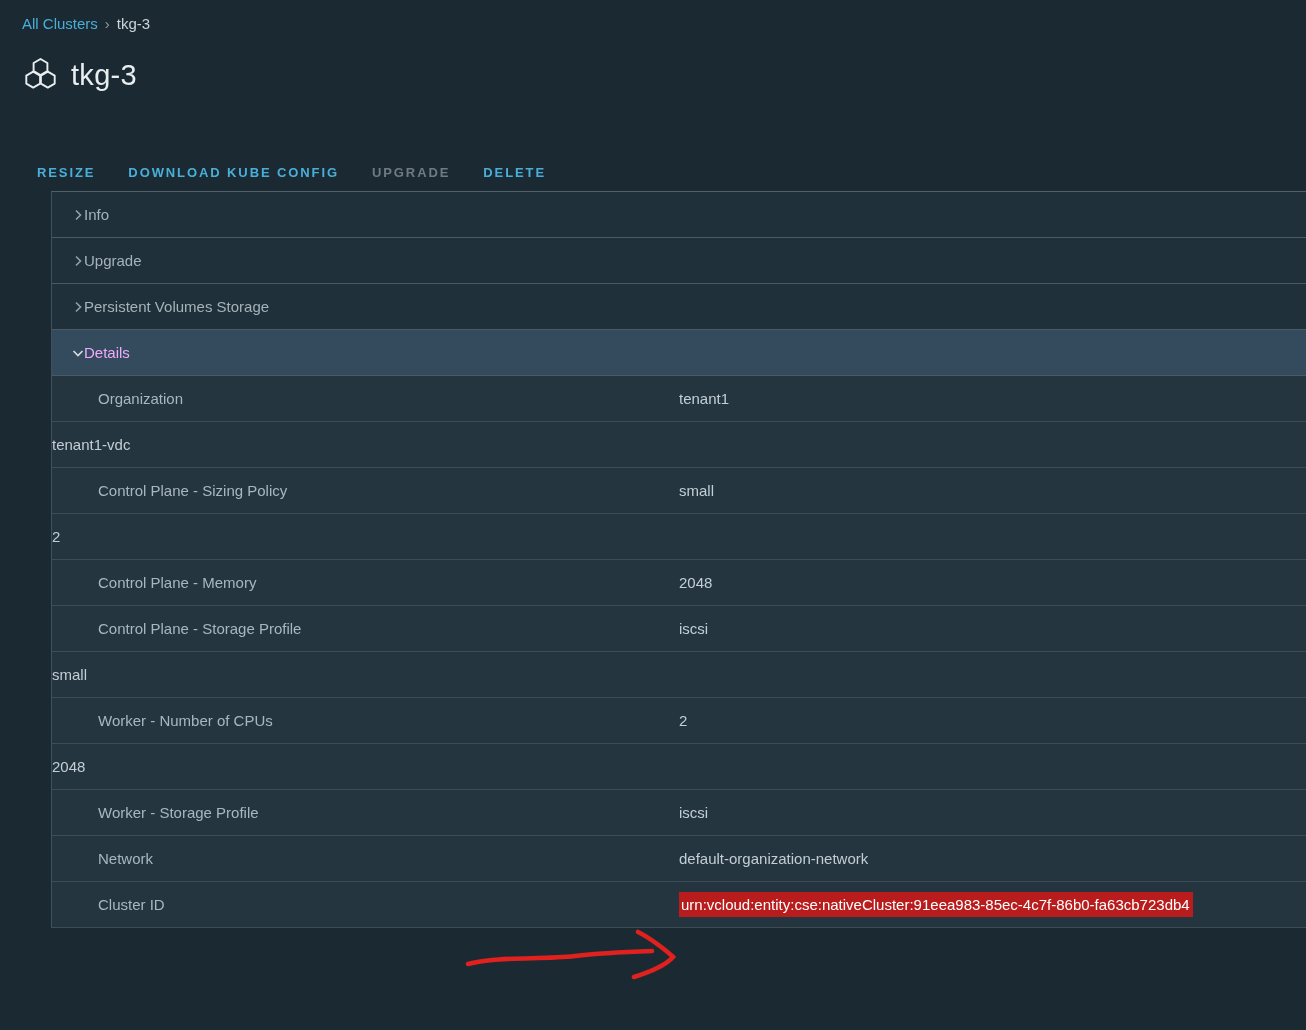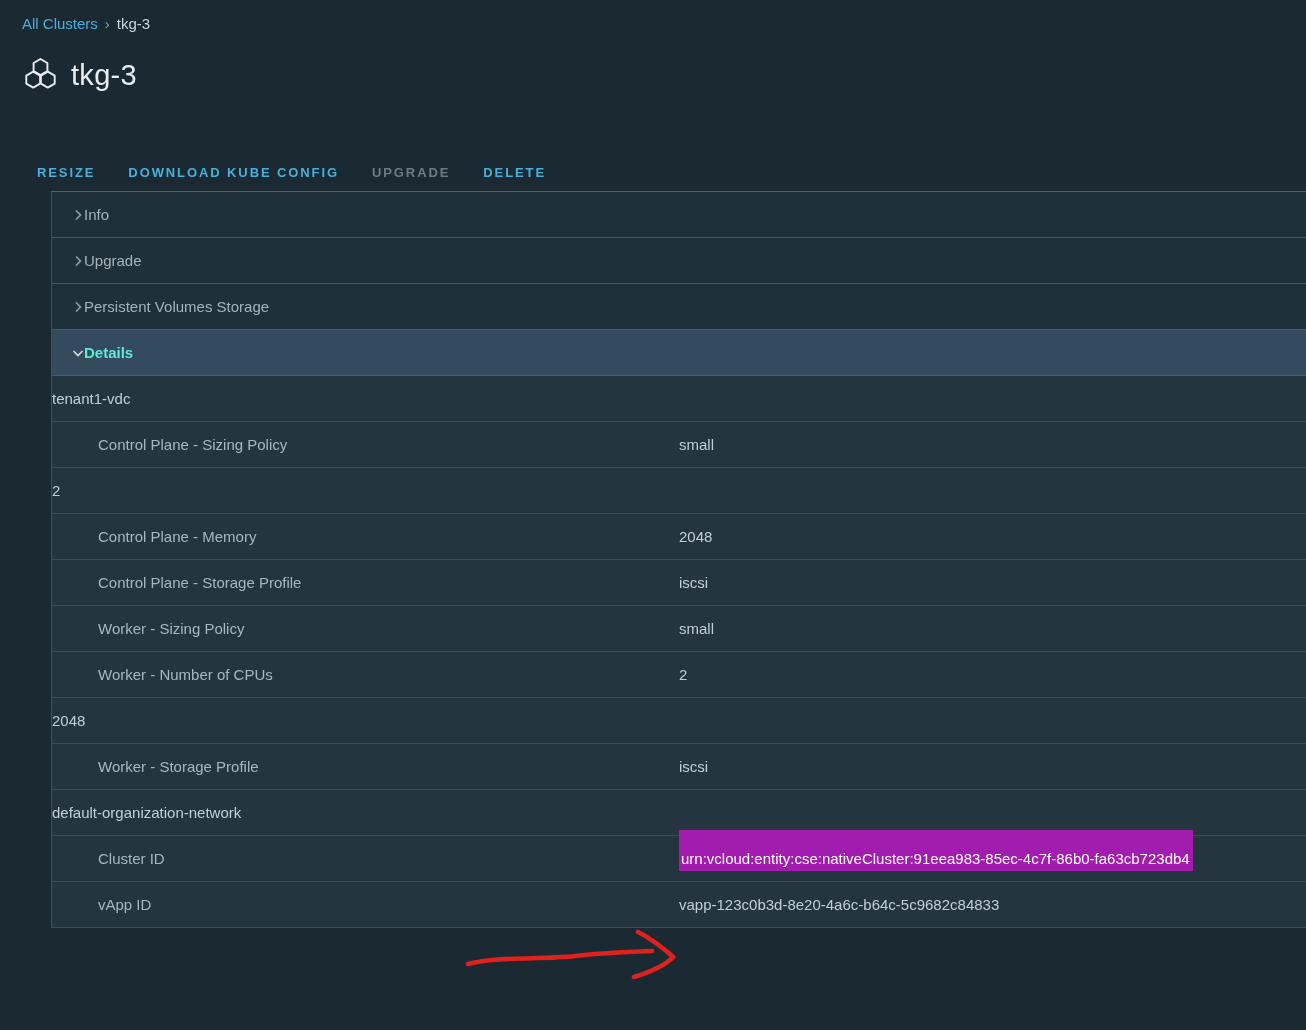--- a/index.html
+++ b/index.html
@@ -43,39 +43,39 @@
     height:46px; display:flex; align-items:center;
     padding-left:20px; 
     background:#20303a;
     border-bottom:1px solid #4a5963;
     color:#a6b2b9; font-size:15px;
     cursor:pointer;
   }
   .acc-header .chev { color:#93a0a8; display:flex; }
   .acc-header.expanded {
     background:#344b5d;
-    color:#5eead4; font-weight:700;
+    color:#f0abfc; font-weight:400;
   }
   .acc-header.expanded .chev { color:#d6dee2; }
 
   
   .row {
     height:46px; display:flex; align-items:center;
     background:#253540;
     border-bottom:1px solid #3d4c56;
   }
   .row-label {
     width:627px; flex:0 0 627px;
     padding-left:46px;
     color:#a9b6bd; font-size:15px;
   }
   .row-value { color:#c3ced4; font-size:15px; white-space:nowrap; }
   .selection {
-    background:#a21caf; color:#ffffff;
-    padding:20px 3px 4px 2px;
+    background:#b91c1c; color:#ffffff;
+    padding:4px 3px 4px 2px;
   }
 
   
   .arrow-overlay { position:absolute; left:440px; top:915px; width:255px; height:85px; pointer-events:none; z-index:5; }
 </style>
 </head>
 <body>
 
 <nav class="breadcrumb">
   <a class="crumb-link">All Clusters</a>
@@ -133,64 +133,64 @@
   <div class="acc-header expanded">
     <span class="chev">
       <svg width="12" height="12" viewBox="0 0 12 12">
           <path d="M1.5 4 L6 8.5 L10.5 4" fill="none" stroke="currentColor" stroke-width="1.6"></path>
         </svg>
     </span>
     <span>Details</span>
   </div>
 
   <div class="row">
+    <div class="row-label">Organization</div>
+    <div class="row-value">tenant1</div>
+  </div>
+  <div class="row">
     <div class="row-value">tenant1-vdc</div>
   </div>
   <div class="row">
     <div class="row-label">Control Plane - Sizing Policy</div>
     <div class="row-value">small</div>
   </div>
   <div class="row">
     <div class="row-value">2</div>
   </div>
   <div class="row">
     <div class="row-label">Control Plane - Memory</div>
     <div class="row-value">2048</div>
   </div>
   <div class="row">
     <div class="row-label">Control Plane - Storage Profile</div>
     <div class="row-value">iscsi</div>
   </div>
   <div class="row">
-    <div class="row-label">Worker - Sizing Policy</div>
     <div class="row-value">small</div>
   </div>
   <div class="row">
     <div class="row-label">Worker - Number of CPUs</div>
     <div class="row-value">2</div>
   </div>
   <div class="row">
     <div class="row-value">2048</div>
   </div>
   <div class="row">
     <div class="row-label">Worker - Storage Profile</div>
     <div class="row-value">iscsi</div>
   </div>
   <div class="row">
+    <div class="row-label">Network</div>
     <div class="row-value">default-organization-network</div>
   </div>
   <div class="row">
     <div class="row-label">Cluster ID</div>
     <div class="row-value">
       <span class="selection">urn:vcloud:entity:cse:nativeCluster:91eea983-85ec-4c7f-86b0-fa63cb723db4</span>
     </div>
-  </div>
-  <div class="row">
-    <div class="row-label">vApp ID</div>
-    <div class="row-value">vapp-123c0b3d-8e20-4a6c-b64c-5c9682c84833</div>
   </div>
 
 </div>
 
 <svg class="arrow-overlay" viewBox="0 0 255 85">
   <path d="M28 49 C60 41 100 45 135 41 C160 38 185 37 212 36" fill="none" stroke="#e0211d" stroke-width="4.6" stroke-linecap="round"></path>
   <path d="M198 17 C212 24 228 37 233 42 C226 50 210 57 194 62" fill="none" stroke="#e0211d" stroke-width="4.6" stroke-linecap="round"></path>
 </svg>
 
 </body></html>

